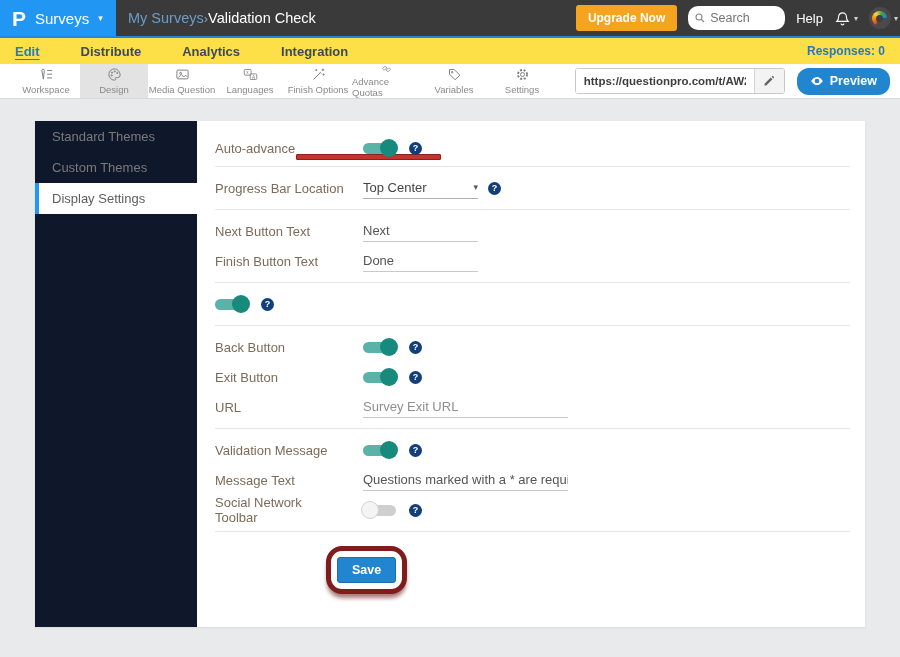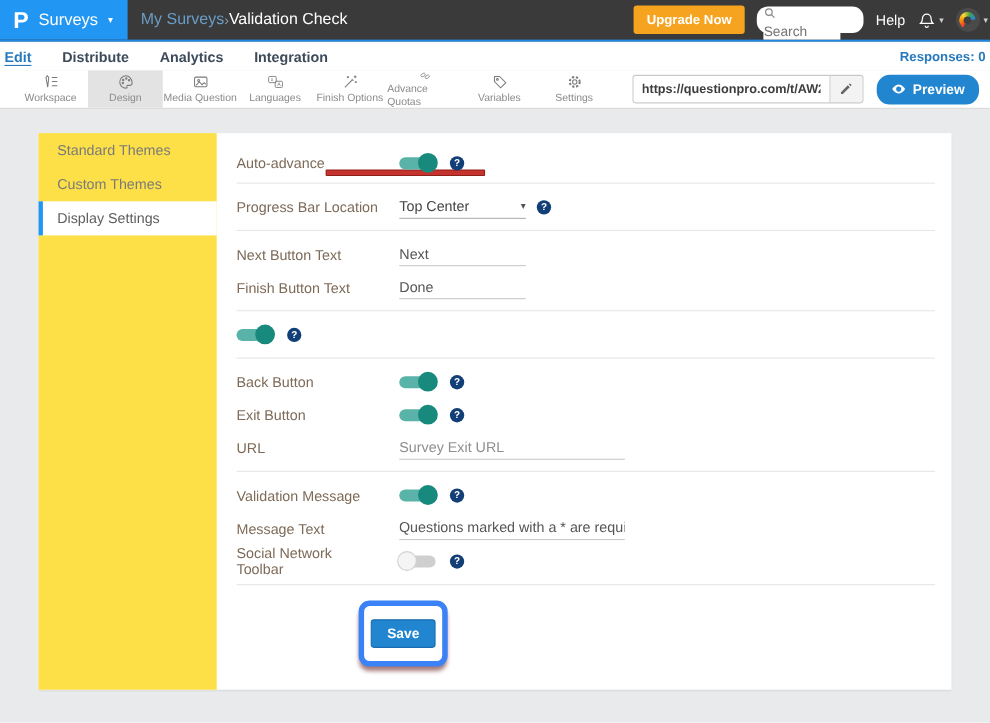--- a/index.html
+++ b/index.html
@@ -10,54 +10,54 @@
   .logo-block { width:116px; height:100%; background:#2196f3; display:flex; align-items:center; gap:9px; padding-left:12px; cursor:pointer; }
   .logo-p { color:#fff; font-size:21px; font-weight:bold; line-height:1; }
   .product { color:#fff; font-size:15px; }
   .caret { font-size:9px; color:#fff; }
   .breadcrumb { display:flex; align-items:center; margin-left:12px; font-size:14.5px; }
   .bc-parent { color:#6b9dc6; cursor:pointer; }
   .bc-sep { color:#8d9aa5; font-size:13px; }
   .bc-current { color:#ffffff; }
   .topbar-right { margin-left:auto; display:flex; align-items:center; gap:11px; padding-right:2px; }
   .upgrade-btn { background:#f6a41f; color:#fff; font-weight:bold; font-size:12px; padding:6px 12px; border-radius:3px; border:none; cursor:pointer; }
-  .search-box { background:#fff; border-radius:10px; display:flex; align-items:flex-start; height:24px; width:97px; padding:0 6px; gap:4px;flex-direction:column; }
+  .search-box { background:#fff; border-radius:10px; display:flex; align-items:center; height:24px; width:97px; padding:0 6px; gap:4px; }
   .search-box svg { width:12px; height:12px; flex:none; }
   .search-box input { border:none; outline:none; width:70px; font-size:12.5px; color:#444; font-family:"Liberation Sans",sans-serif; }
   .help-link { color:#fff; font-size:13px; cursor:pointer; }
   .bell-wrap, .avatar-wrap { display:flex; align-items:center; gap:3px; cursor:pointer; }
   .bell-wrap svg { width:17px; height:17px; }
   .caret-sm { font-size:8px; color:#cfcfcf; }
   .avatar { width:22px; height:22px; border-radius:50%; background:#4a4a4a; display:flex; align-items:center; justify-content:center; }
   .avatar-inner { width:15px; height:15px; border-radius:50%; background:conic-gradient(from 210deg, #e53935, #fb8c00, #fdd835, #43a047, #1e88e5 230deg, #4a4a4a 235deg); }
   .avatar-dot { width:7px; height:7px; border-radius:50%; background:#3f3f3f; position:relative; top:4px; left:4px; }
 
   
-  .tabbar { height:26px; background:#ffffff; display:flex; align-items:center; padding:0 4px; gap:28px; }
+  .tabbar { height:26px; background:#fde047; display:flex; align-items:center; padding:0 15px; gap:41px; }
   .tab { font-size:13px; font-weight:bold; color:#3c4a5a; cursor:pointer; }
   .tab.active { color:#2779bd; text-decoration:underline; text-underline-offset:3px; }
   .responses { margin-left:auto; color:#2779bd; font-size:12px; font-weight:bold; }
 
   
   .toolbar { height:35px; background:#fff; border-bottom:1px solid #d9d9d9; display:flex; align-items:stretch; padding-left:12px; }
   .tool-item { width:68px; display:flex; flex-direction:column; align-items:center; justify-content:center; gap:2px; font-size:9.5px; color:#8a8a8a; cursor:pointer; }
   .tool-item.active { background:#e3e3e3; }
   .tool-item svg { width:15px; height:15px; }
   .toolbar-right { margin-left:auto; display:flex; align-items:center; gap:12px; padding-right:10px; }
   .url-box { display:flex; border:1px solid #c9c9c9; border-radius:3px; overflow:hidden; height:26px; background:#fff; }
   .url-box input { border:none; outline:none; width:178px; font-size:11.5px; font-weight:bold; padding:0 8px; color:#3e3e3e; font-family:"Liberation Sans",sans-serif; }
   .url-edit { width:30px; background:#f3f3f3; border-left:1px solid #d5d5d5; display:flex; align-items:center; justify-content:center; cursor:pointer; }
   .url-edit svg { width:12px; height:12px; }
   .preview-btn { background:#2185d0; color:#fff; font-weight:bold; font-size:12.5px; height:27px; padding:12px 13px; border-radius:12px; border:none; display:flex; align-items:center; gap:6px; cursor:pointer; }
   .preview-btn svg { width:14px; height:14px; }
 
   
   .content { padding:22px 35px; }
   .panel { background:#fff; display:flex; height:506px; box-shadow:0 1px 2px rgba(0,0,0,0.07); }
-  .sidenav { width:162px; background:#fde047; flex:none; }
+  .sidenav { width:162px; background:#0f172a; flex:none; }
   .sidenav-item { height:31px; display:flex; align-items:center; padding-left:13px; font-size:13px; color:#7a7a7a; border-left:4px solid transparent; cursor:pointer; }
   .sidenav-item.active { background:#fff; border-left-color:#2196f3; color:#5e5e5e; }
 
   .form { flex:1; padding:0 15px 0 18px; }
   .row { display:flex; align-items:center; height:30px; }
   .lbl { width:132px; flex:none; text-align:left; margin-right:16px; font-size:13px; color:#7d6a58; }
   .ctl { display:flex; align-items:center; gap:10px; }
   .divider { border-top:1px solid #e6e6e6; margin:6px 0; }
   .sec-top { padding-top:24px; }
 
@@ -70,21 +70,21 @@
 
   .underline-input { border:none; border-bottom:1px solid #c9c9c9; font-size:13px; color:#555; width:115px; padding:2px 0 3px 0; outline:none; background:transparent; font-family:"Liberation Sans",sans-serif; }
   .underline-input::placeholder { color:#8f8f8f; }
   .wide { width:205px; }
   .select { width:115px; border-bottom:1px solid #b0b0b0; display:flex; justify-content:space-between; align-items:center; font-size:13px; color:#454545; padding:2px 0 3px 0; cursor:pointer; }
   .sel-caret { font-size:9px; color:#555; }
 
   .red-underline { height:6px; width:145px; margin:3px 0 0 81px; background:#c4332d; border:1px solid #911f1b; border-radius:1px; }
 
   .save-area { margin:8px 0 0 111px; display:inline-block; }
-  .save-outline { display:inline-block; border:5px solid #3b82f6; border-radius:10px; padding:12px 6px; background:#fff; box-shadow:0 5px 4px -1px rgba(92,12,12,0.55); }
+  .save-outline { display:inline-block; border:5px solid #7f1d1d; border-radius:16px; padding:6px 6px; background:#fff; box-shadow:0 5px 4px -1px rgba(92,12,12,0.55); }
   .save-btn { background:#2185d0; color:#fff; font-size:12.5px; font-weight:bold; border:1px solid #1a6db0; border-radius:3px; padding:5px 14px; cursor:pointer; font-family:"Liberation Sans",sans-serif; }
 </style>
 </head>
 <body>
 
 <div class="topbar">
   <div class="logo-block">
     <span class="logo-p">P</span>
     <span class="product">Surveys</span>
     <span class="caret">▾</span>

